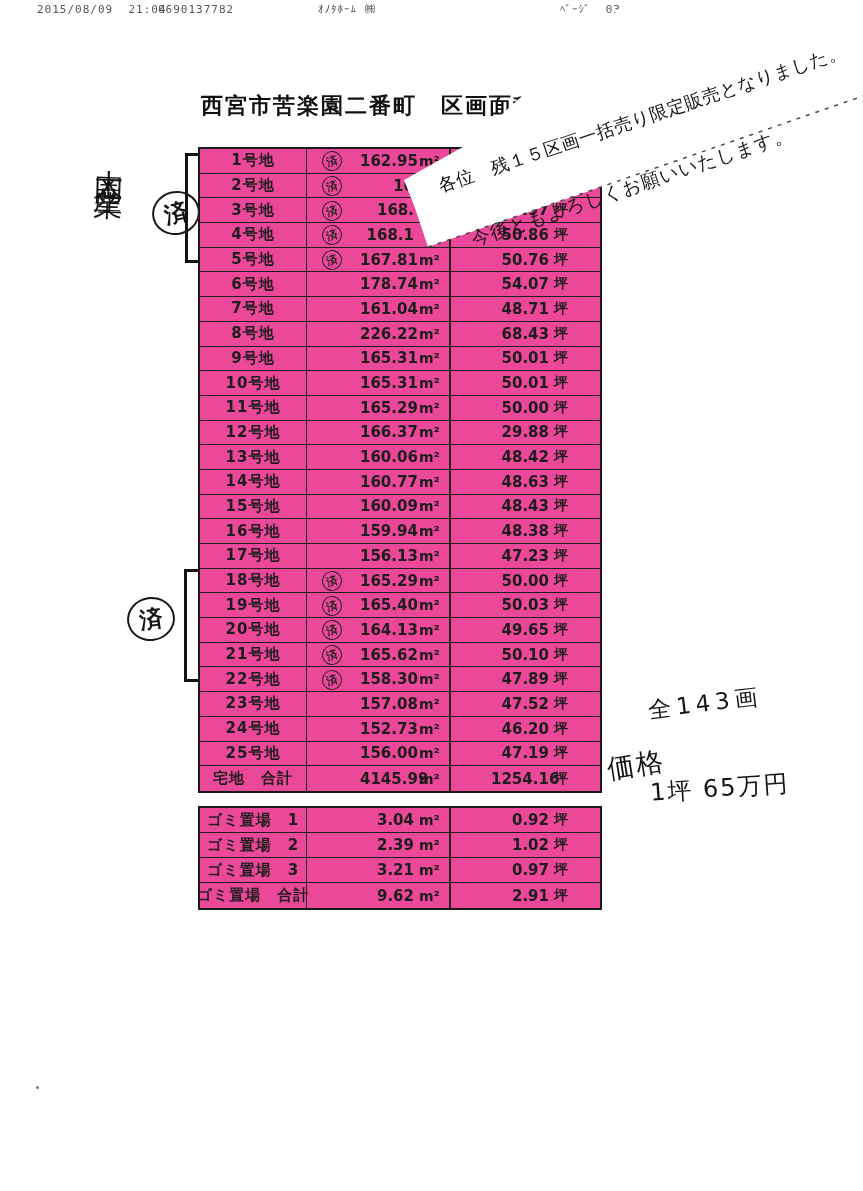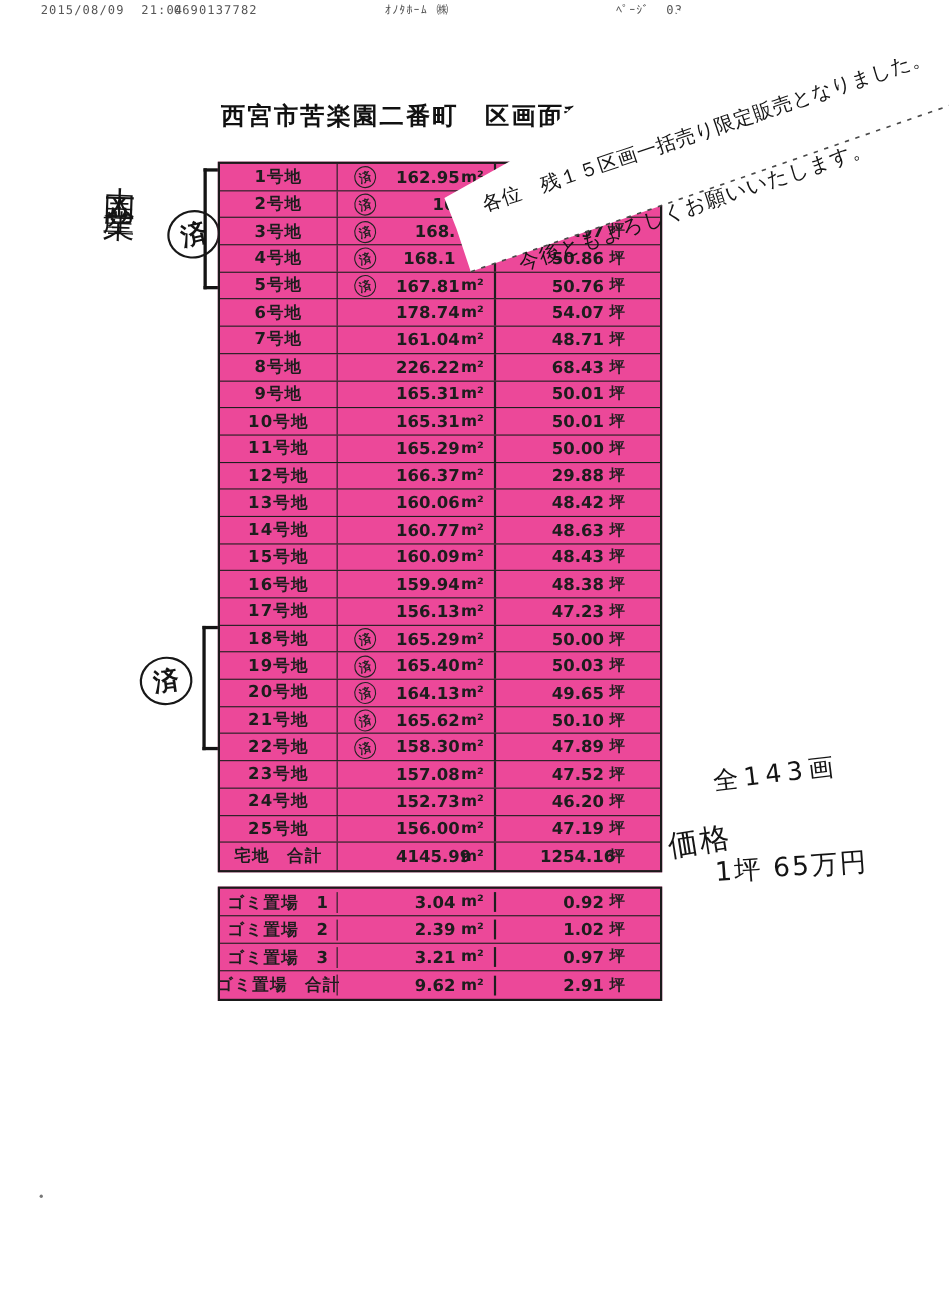--- a/index.html
+++ b/index.html
@@ -6,34 +6,34 @@
   .page{
     position:relative;width:863px;height:1191px;background:#ffffff;
     margin:0 auto;overflow:hidden;
     font-family:"DejaVu Sans",sans-serif;color:#1d1d1d;
   }
   
   .fax-header span{
     position:absolute;top:3px;font-family:"DejaVu Sans Mono",monospace;
     font-size:11px;letter-spacing:1px;color:#565656;white-space:pre;
   }
-  .fh-date{left:37px;} .fh-num{left:158px;} .fh-sender{left:318px;margin-left:32px;} .fh-page{left:512px;margin-left:48px;}
+  .fh-date{left:37px;} .fh-num{left:158px;} .fh-sender{left:318px;} .fh-page{left:512px;margin-left:48px;}
   
   .title{
     position:absolute;left:201px;top:91px;font-size:22px;font-weight:bold;
     letter-spacing:2px;white-space:pre;color:#111;
   }
   
   .jtable{position:absolute;left:198px;width:400px;border:2.5px solid #1a1a1a;background:#ec4899;}
   .lots{top:147px;}
   .garbage{top:806px;}
   .trow{display:flex;box-sizing:border-box;border-bottom:1.5px solid #1f1f1f;}
   .trow:last-child{border-bottom:none;}
   .lots .trow{height:24.7px;}
-  .garbage .trow{height:25px;align-items:center;}
+  .garbage .trow{height:25px;}
   .c-label{
     width:106px;flex:none;border-right:1.5px solid #1f1f1f;
     display:flex;align-items:center;justify-content:center;
     font-size:15px;font-weight:bold;letter-spacing:1px;white-space:pre;
   }
   .c-area{
     width:144px;flex:none;border-right:2px solid #1f1f1f;position:relative;
     display:flex;align-items:center;justify-content:flex-end;padding-right:8px;box-sizing:border-box;
   }
   .c-tsubo{

